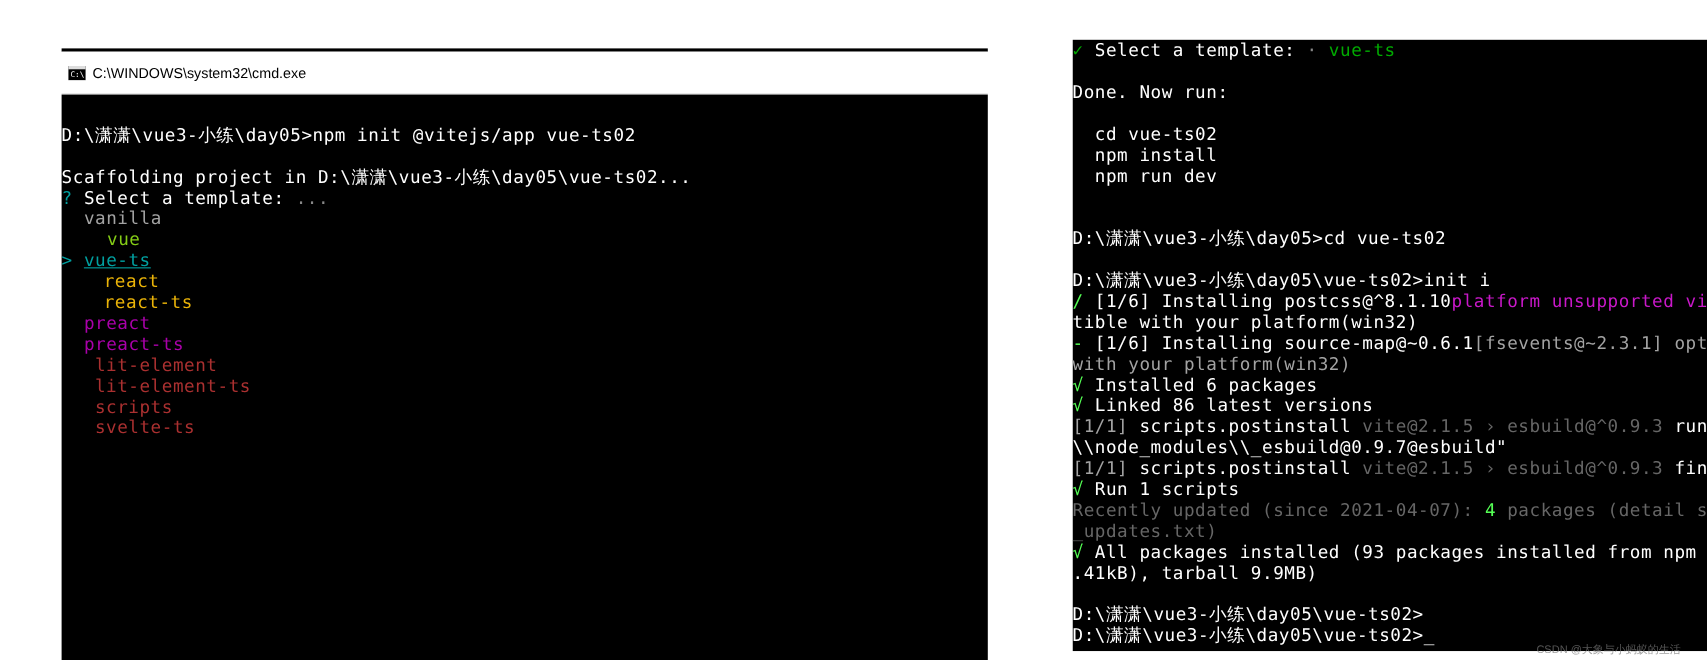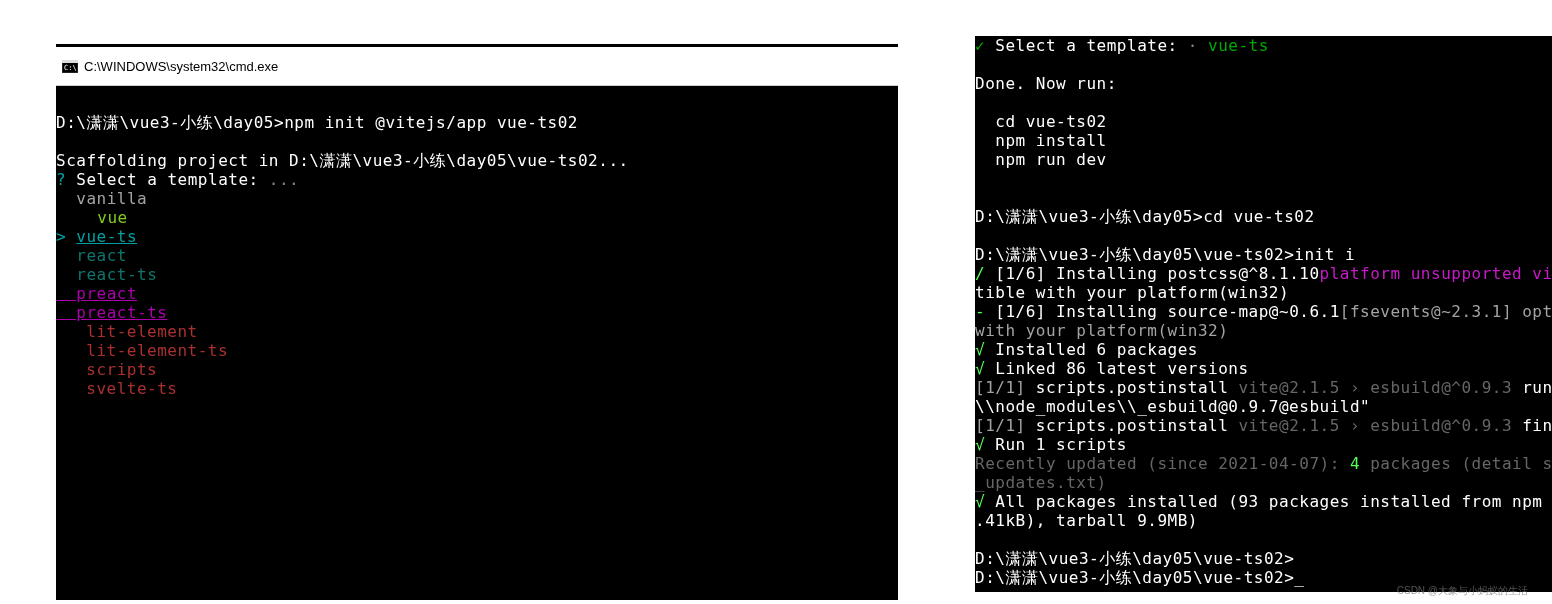--- a/index.html
+++ b/index.html
@@ -79,26 +79,26 @@
     overflow: hidden;
     letter-spacing: 0.5px;
   }
   
   .c-white  { color: #ffffff; }
   .c-green  { color: #00aa00; }
   .c-bgreen { color: #84cc16; padding-left: 21px; }
   .c-lgreen { color: #55ff55; }
   .c-bcyan  { color: #00a0a0; }
   .c-magenta{ color: #c918c9; }
-  .c-dmagenta{color:#aa00aa;text-decoration:underline;}
+  .c-dmagenta{color:#aa00aa;}
   .c-red    { color: #aa3030; padding-left: 10px; }
   .c-yellow { color: #a3a3a3; }
   .c-gray   { color: #888888; }
   .c-dgray  { color: #666666; }
-  .c-blue   { color: #0f766e; }
+  .c-blue   { color: #eab308; padding-left: 18px; }
   .underline { text-decoration: underline; }
   .watermark {
     position: absolute;
     right: 24px;
     bottom: 6px;
     color: rgba(120,120,120,0.7);
     font-family: "Microsoft YaHei", Arial, sans-serif;
     font-size: 10px;
     pointer-events: none;
   }

